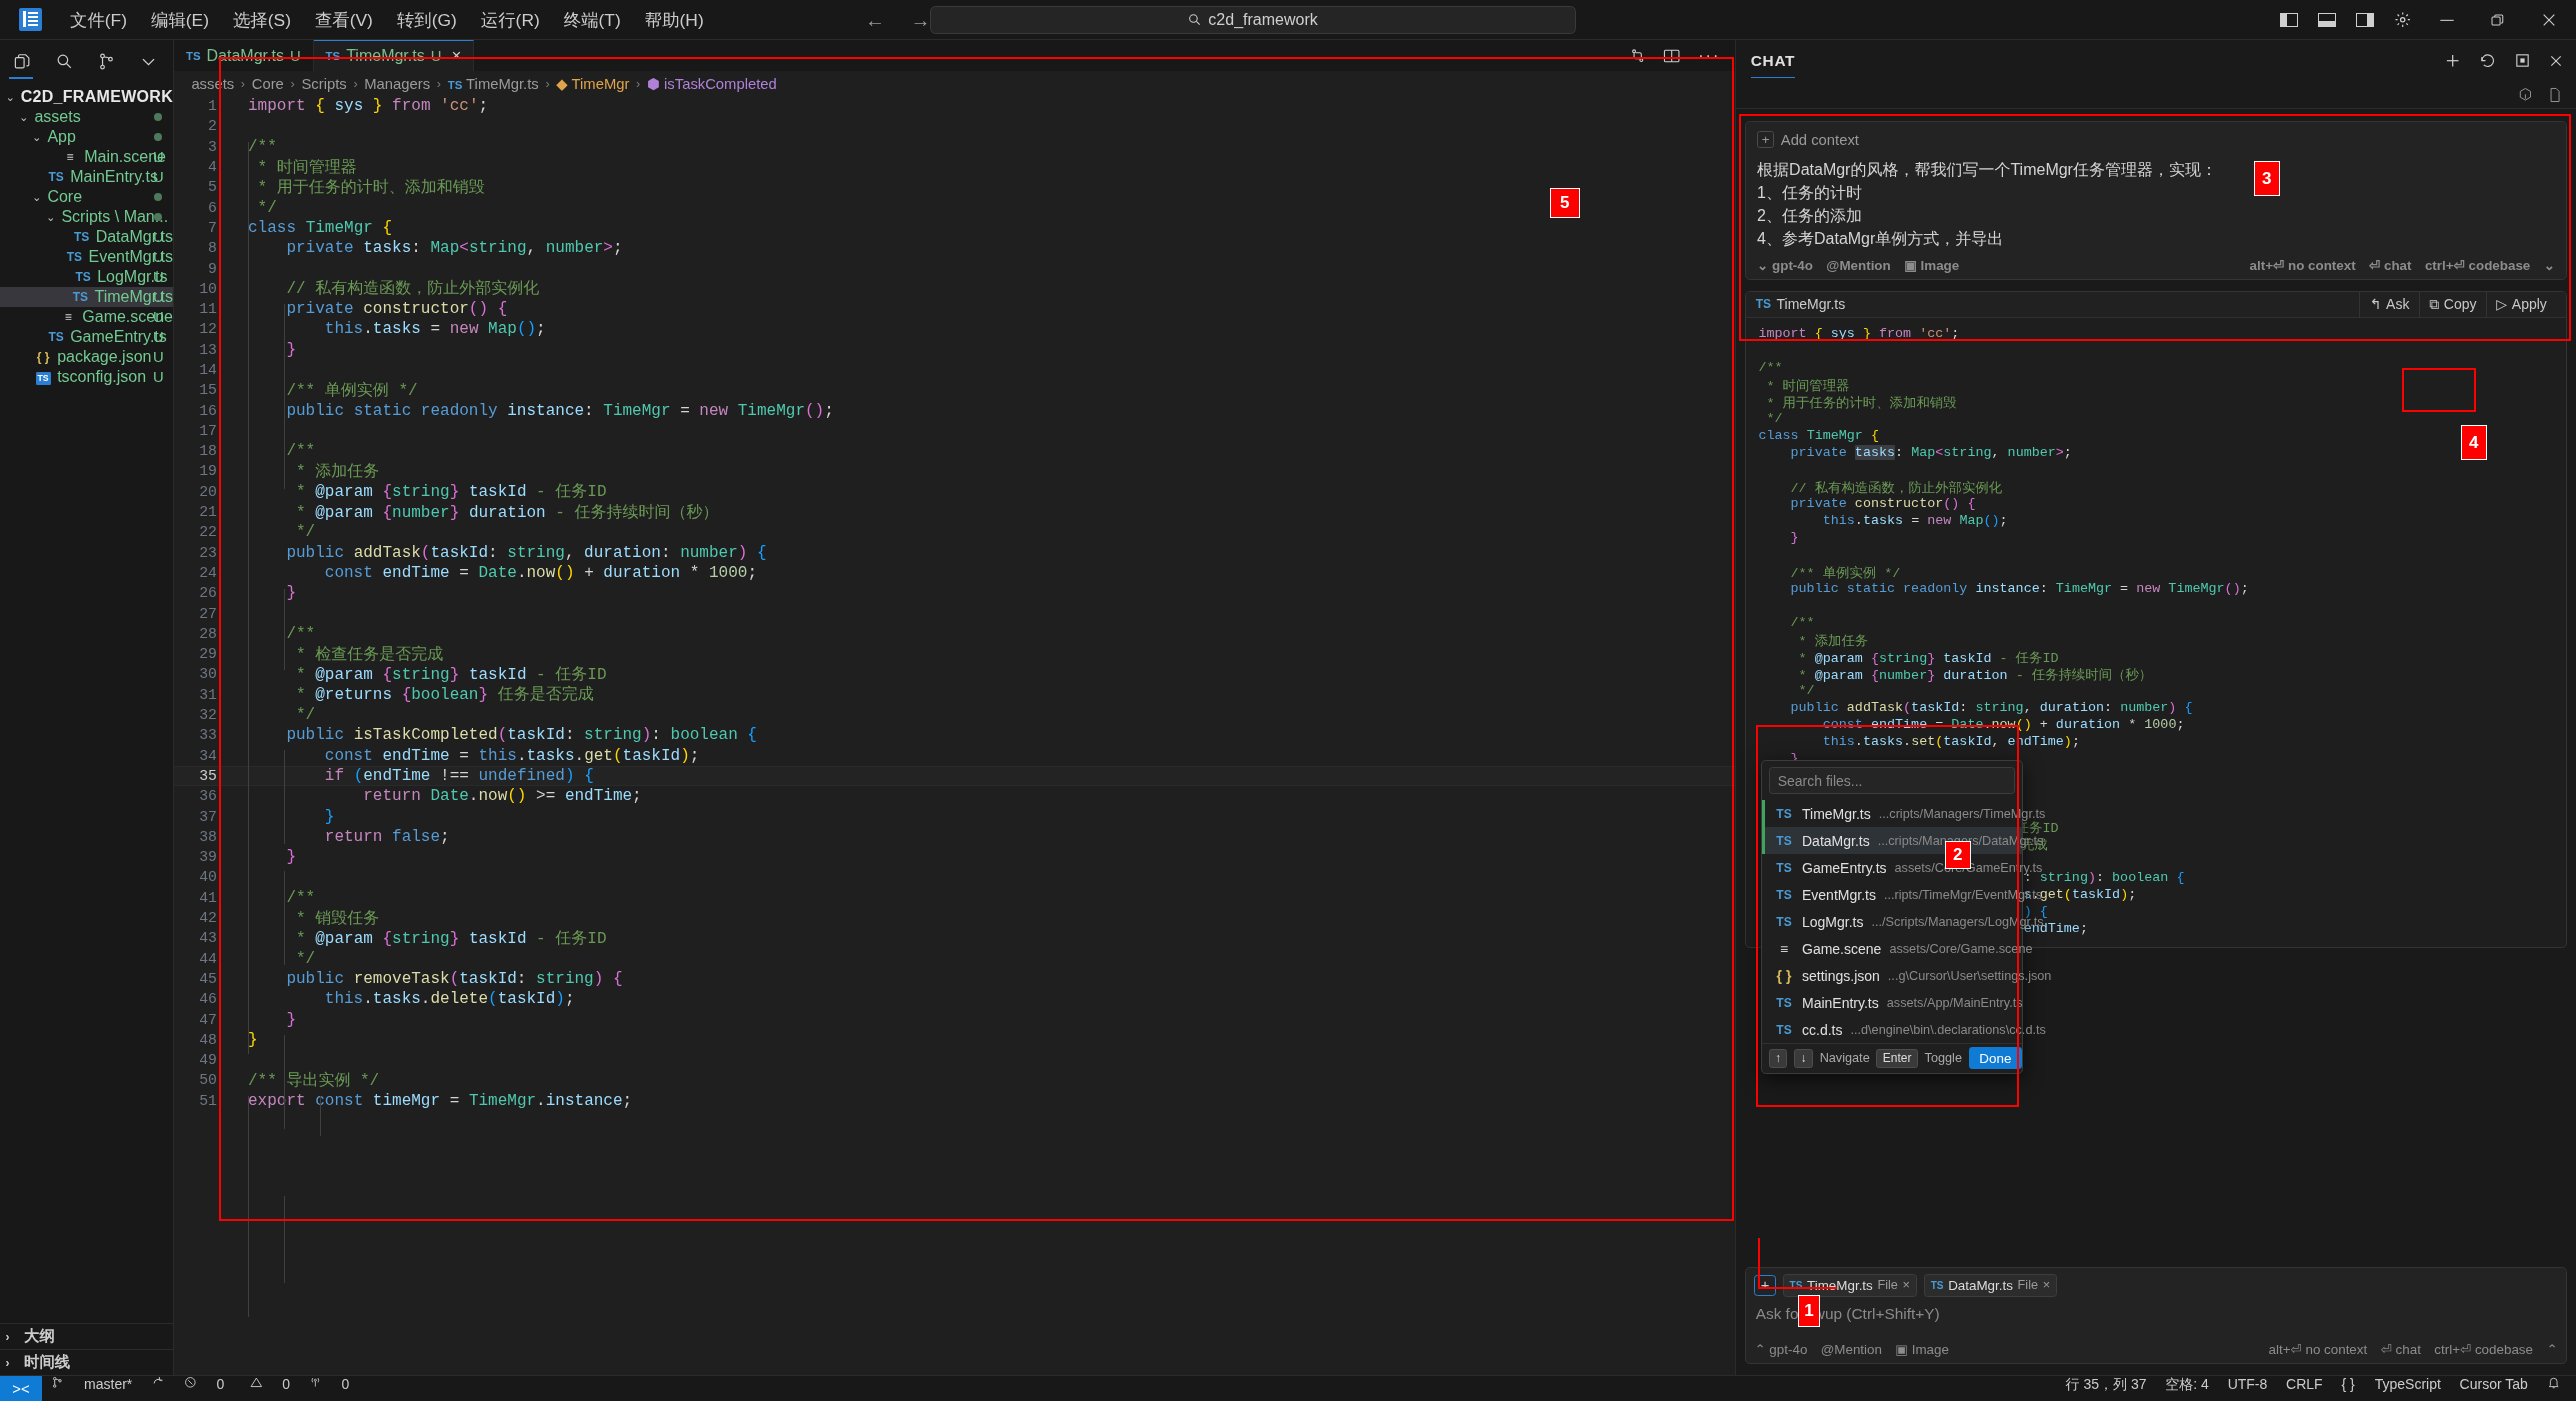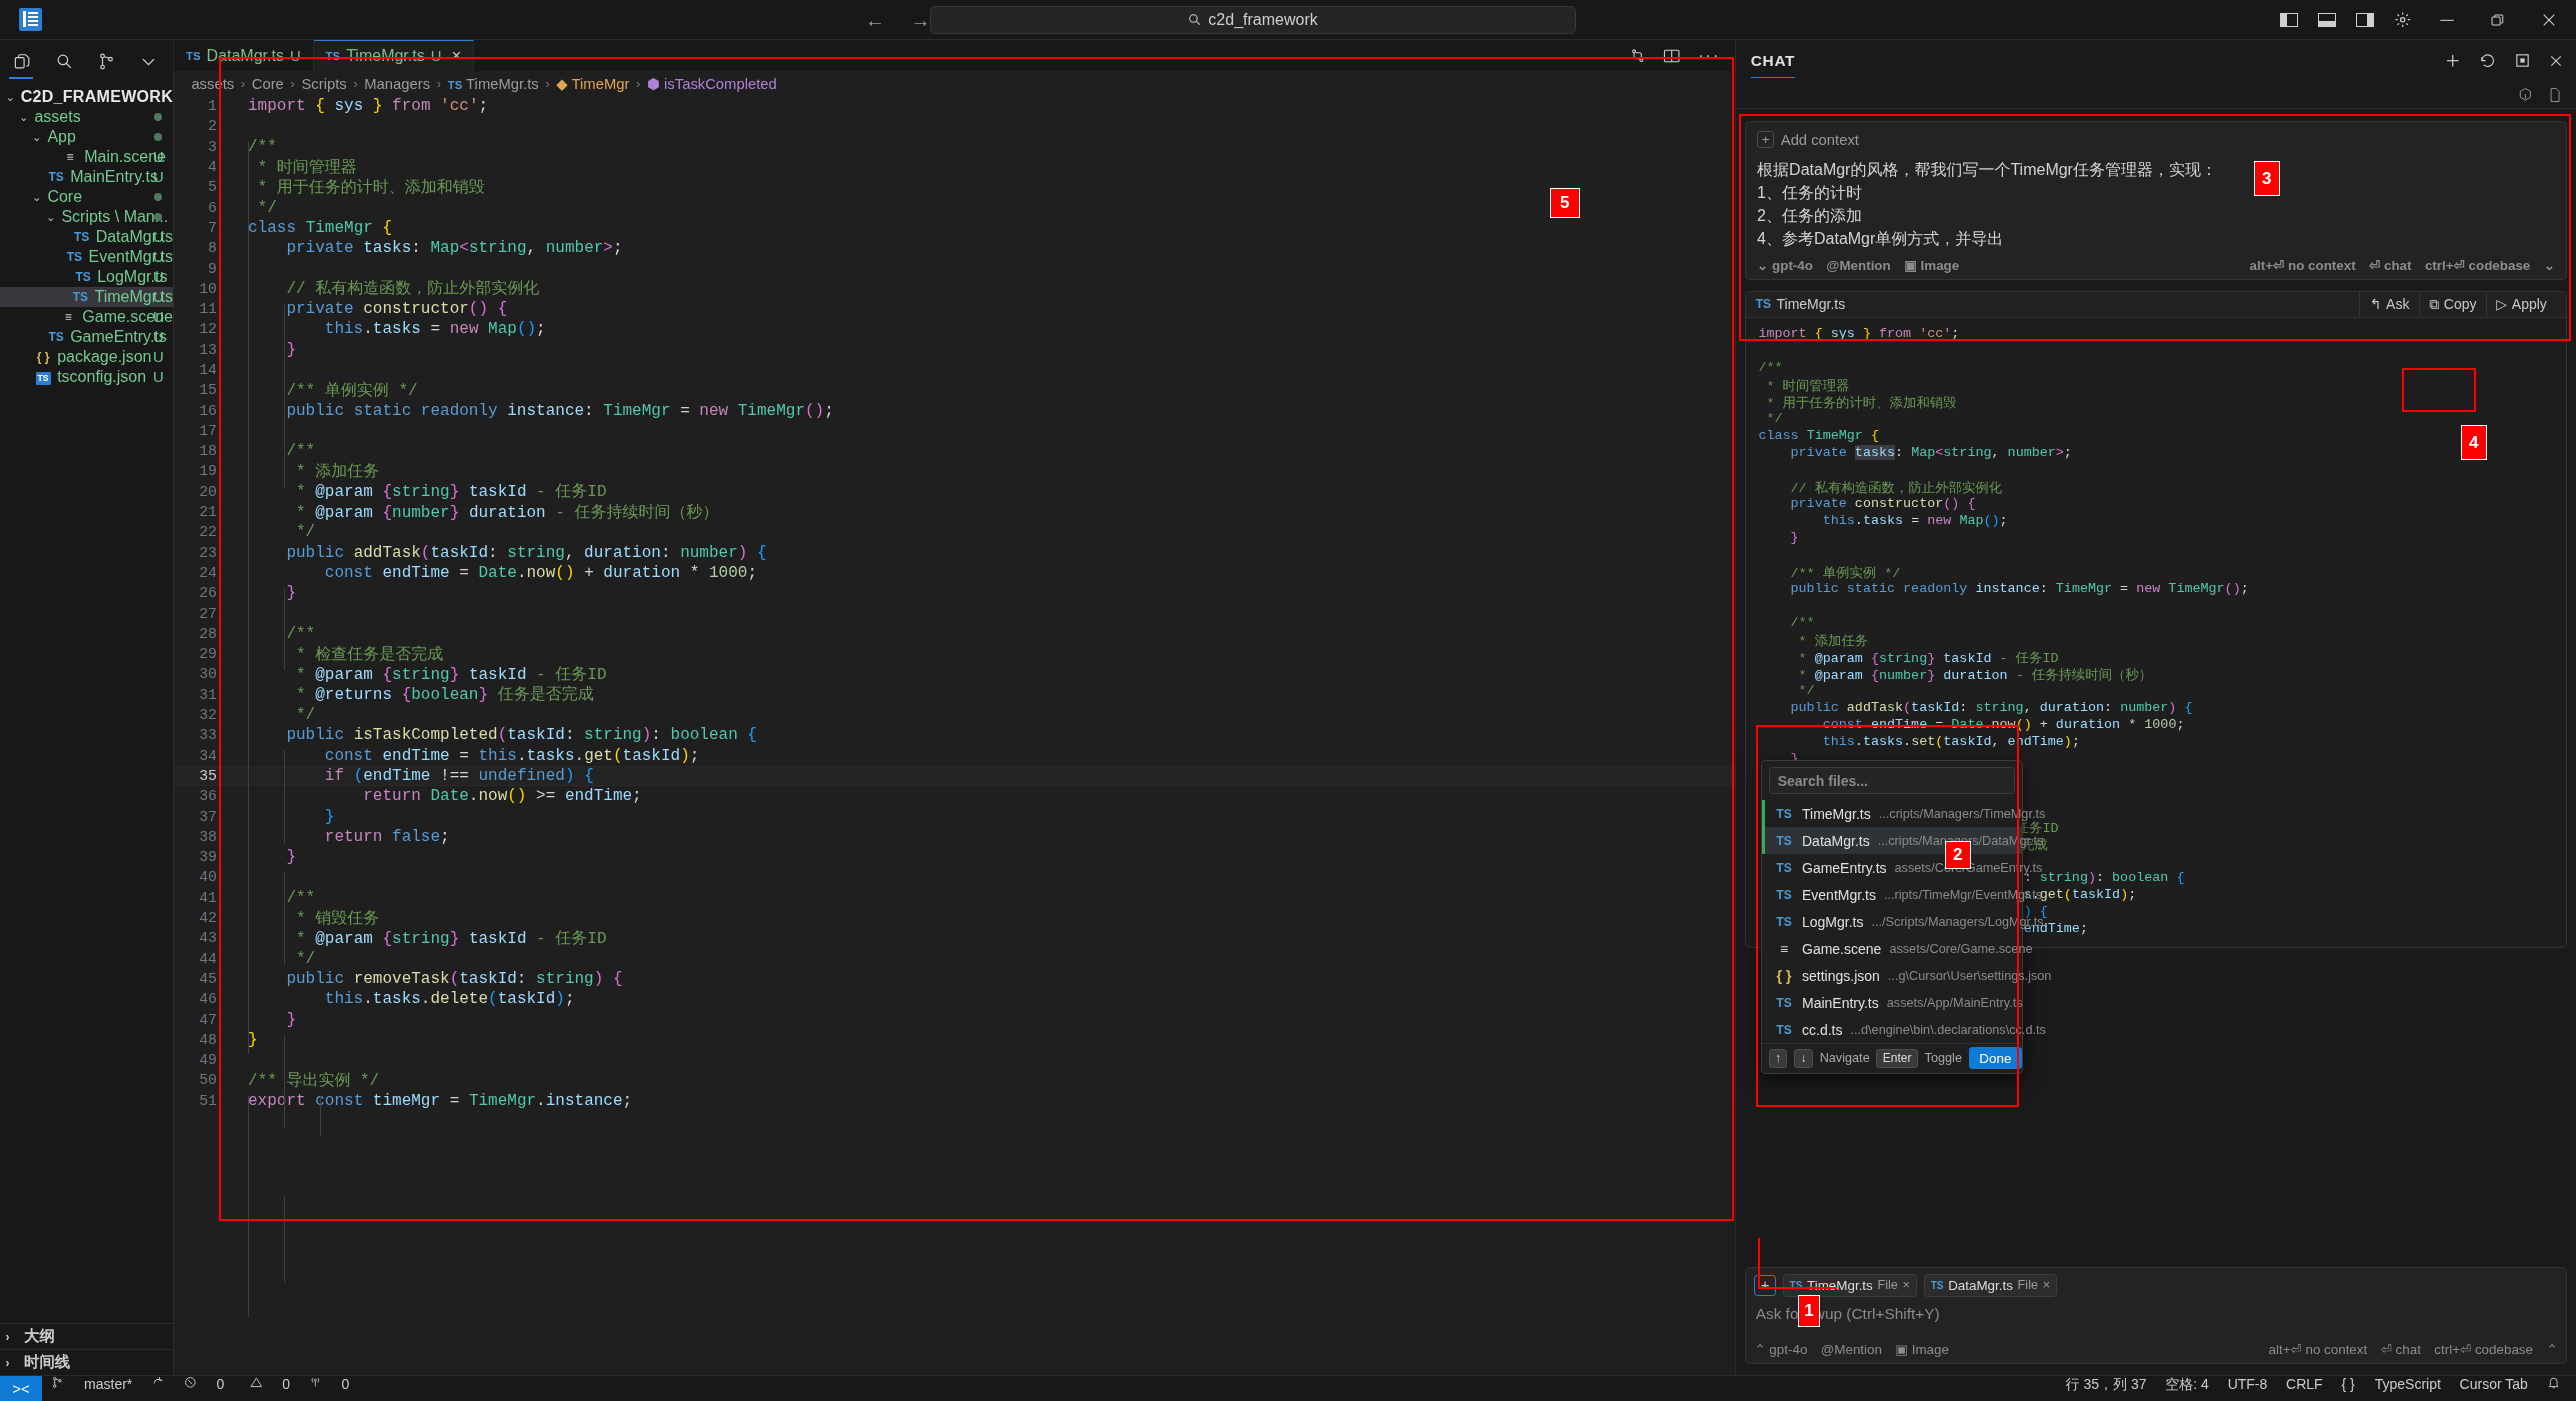--- a/index.html
+++ b/index.html
@@ -129,21 +129,21 @@
     border-left:0.7px solid #333; height:25.5px; }
   #cb-body { padding:8px 0 9.4px 0; }
   .chline { height:17px; white-space:pre; font-size:13.4px; padding-left:12px;
     font-family:"Liberation Mono", monospace; }
   .hl { background:#3a3d41; border-radius:1.3px; }
 
   
   #filepopup { position:absolute; left:25px; top:720px; width:262px; background:#1f1f1f;
     border:0.7px solid #3c3c3c; border-radius:4.7px; box-shadow:0 5.4px 19px rgba(0,0,0,.6); z-index:40; }
   #fp-search { margin:6px 6.7px; height:27px; background:#252525; border:0.7px solid #3c3c3c; border-radius:3.4px;
-    display:flex; align-items:center; padding:0 8px; color:#8a8a8a; font-size:14px;font-weight:bold; }
+    display:flex; align-items:center; padding:0 8px; color:#8a8a8a; font-size:14px; }
   .fp-row { height:27px; display:flex; align-items:center; padding-left:12px; gap:8px; font-size:14px; position:relative;}
   .fp-row.sel { background:#2e3337; }
   .fp-row .accent { position:absolute; left:0; top:0; bottom:0; width:3.4px; background:#3ea55a; }
   .fp-name { color:#e0e0e0; }
   .fp-path { color:#8a8a8a; font-size:12.7px; margin-left:auto; padding-right:8px; }
   #fp-foot { height:29.5px; display:flex; align-items:center; gap:6.7px; padding:0 6.7px; border-top:0.7px solid #303030;
     font-size:12.7px; color:#aaa; }
   .kbd { background:#3a3a3a; border:0.7px solid #4d4d4d; border-radius:2.7px; padding:1.3px 5.4px; font-size:12px; color:#ddd;}
   #done-btn { margin-left:auto; background:#0f7bd4; color:#fff; border-radius:3.4px; padding:3.4px 10.7px; font-size:13.4px;}
 
@@ -176,20 +176,30 @@
     display:flex; align-items:center; justify-content:center; z-index:61; font-size:17px;
     font-family:"Liberation Sans", sans-serif; border:1.3px solid #fff;}
 
   svg { display:block; }
 </style>
 </head>
 <body>
 
 <div id="titlebar">
   <div id="app-logo"></div>
+  <div id="menus" style="display:flex">
+    <div class="menu-item">文件(F)</div>
+    <div class="menu-item">编辑(E)</div>
+    <div class="menu-item">选择(S)</div>
+    <div class="menu-item">查看(V)</div>
+    <div class="menu-item">转到(G)</div>
+    <div class="menu-item">运行(R)</div>
+    <div class="menu-item">终端(T)</div>
+    <div class="menu-item">帮助(H)</div>
+  </div>
 
   <div id="title-nav">
     <span class="navarrow">←</span>
     <span class="navarrow">→</span>
   </div>
 
   <div id="searchbox">
     <span>
       <svg width="13.4" height="13.4" viewBox="0 0 16 16">
           <circle cx="6.5" cy="6.5" r="4.5" fill="none" stroke="#cfcfcf" stroke-width="1.3"></circle>

